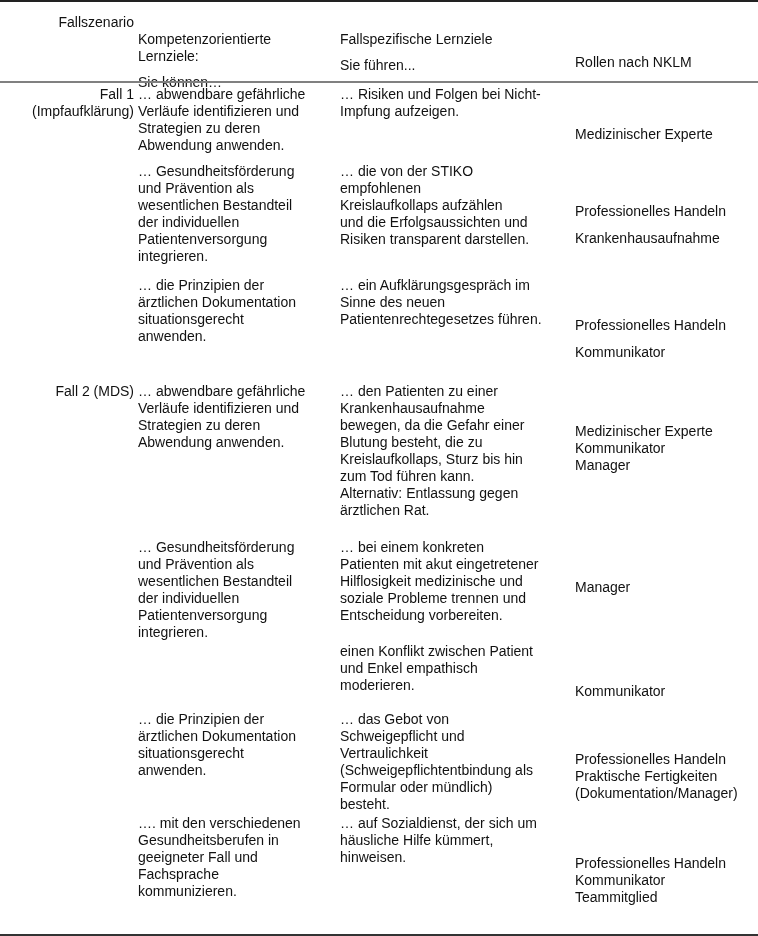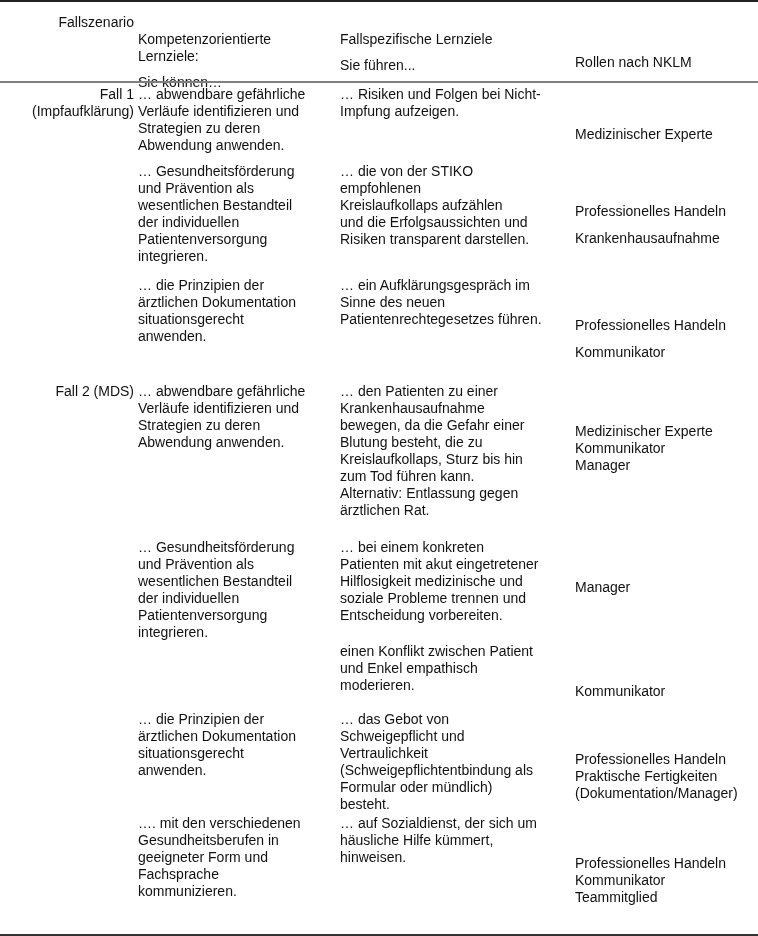--- a/index.html
+++ b/index.html
@@ -112,21 +112,21 @@
 Vertraulichkeit
 (Schweigepflichtentbindung als
 Formular oder mündlich)
 besteht.</div>
 <div class="cell c4" style="top:711px">Professionelles Handeln
 Praktische Fertigkeiten
 (Dokumentation/Manager)</div>
 
 <div class="cell c2" style="top:815px">…. mit den verschiedenen
 Gesundheitsberufen in
-geeigneter Form und
+geeigneter Fall und
 Fachsprache
 kommunizieren.</div>
 <div class="cell c3" style="top:815px">… auf Sozialdienst, der sich um
 häusliche Hilfe kümmert,
 hinweisen.</div>
 <div class="cell c4" style="top:815px">Professionelles Handeln
 Kommunikator
 Teammitglied</div>
 
 <div class="rule-bottom"></div>

